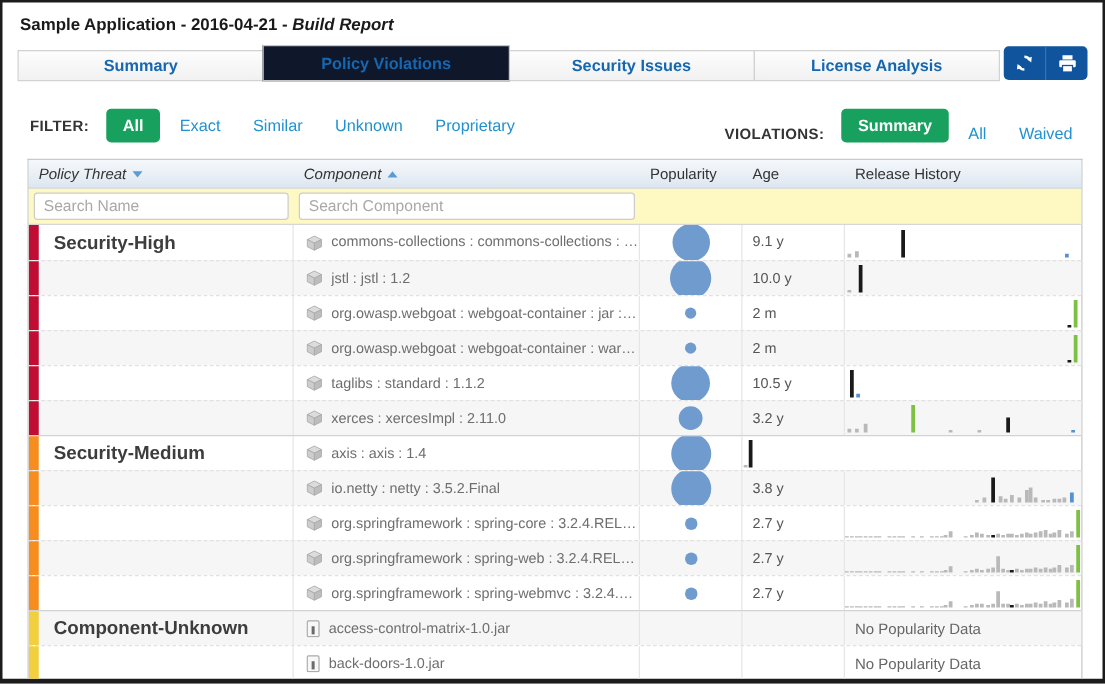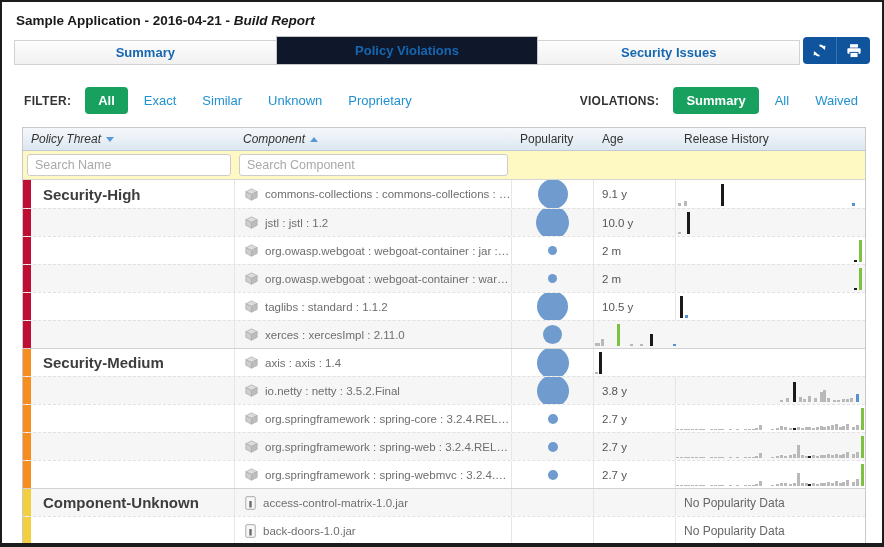--- a/index.html
+++ b/index.html
@@ -32,21 +32,21 @@
   .action-divider { width:1px; height:27px; background:#3a72ad; }
 
   
   .filterbar { display:flex; align-items:center; margin:22px 22px 13px 22px; }
   .filter-label { font-size:12px; font-weight:bold; color:#333; letter-spacing:.3px; margin-right:14px; }
   .pill {
     border:none; border-radius:4px; padding:6px 13px; font-size:13px; font-weight:bold;
     color:#fff; cursor:pointer; margin-right:16px; font-family:"Liberation Sans",sans-serif;
   }
   .flink { font-size:13px; color:#2191d0; text-decoration:none; margin-right:26px; cursor:pointer; }
-  .vio-group { margin-left:auto; display:flex; align-items:center; }
+  .vio-group { margin-left:auto; display:flex; align-items:flex-end; }
   .vio-group .flink:last-child { margin-right:4px; }
 
   
   .vtable { margin:0 16px 0 20px; border:1px solid #c9c9c9; border-bottom:none; }
   .grid-cols { display:grid; grid-template-columns:212px 277px 82px 82px 1fr; }
   .thead { height:23px; align-items:center; background:linear-gradient(#f5f8fb,#dde7f1); border-bottom:1px solid #c2cad3; }
   .th { font-size:12px; color:#333; padding-left:8px; display:flex; align-items:center; gap:5px; cursor:pointer; }
   .th.sortable .th-label { font-style:italic; }
   .arr { width:0; height:0; display:inline-block; }
   .arr-down { border-left:4px solid transparent; border-right:4px solid transparent; border-top:5px solid #5b9bd5; }
@@ -98,20 +98,21 @@
 
   <div class="titlebar">
     <span class="title-text"><span>Sample Application - 2016-04-21 - </span><span class="title-italic">Build Report</span></span>
   </div>
 
   <div class="tabbar">
     <div class="tabs">
       <div class="tab">Summary</div>
       <div class="tab active">Policy Violations</div>
       <div class="tab">Security Issues</div>
+      <div class="tab">License Analysis</div>
     </div>
     <div class="actionbar">
       <button class="actionbtn">
         <span>
           <svg width="15" height="15" viewBox="0 0 20 20">
             <path d="M10 3.2a6.8 6.8 0 0 1 6 3.6" stroke="#fff" stroke-width="2.6" fill="none"></path>
             <polygon points="17.9,3.2 17.3,9.2 12.6,5.4" fill="#fff"></polygon>
             <path d="M10 16.8a6.8 6.8 0 0 1-6-3.6" stroke="#fff" stroke-width="2.6" fill="none"></path>
             <polygon points="2.1,16.8 2.7,10.8 7.4,14.6" fill="#fff"></polygon>
           </svg>
@@ -307,20 +308,21 @@
                 <polygon points="8,1 15,4.5 8,8 1,4.5" fill="#dcdcdc" stroke="#a8a8a8" stroke-width="0.8"></polygon>
                 <polygon points="1,4.5 8,8 8,15 1,11.5" fill="#cdcdcd" stroke="#a8a8a8" stroke-width="0.8"></polygon>
                 <polygon points="15,4.5 8,8 8,15 15,11.5" fill="#bdbdbd" stroke="#a8a8a8" stroke-width="0.8"></polygon>
               </svg>
             </span>
             <span class="ctext">xerces : xercesImpl : 2.11.0</span>
           </div>
           <div class="cell cell-pop">
             <span class="pop-circle" style="width: 19px; height: 19px;"></span>
           </div>
+          <div class="cell cell-age">3.2 y</div>
           <div class="cell cell-hist">
             <span class="hist-bar" style="left: calc(1%); height: 3px; background: rgb(185, 185, 185);"></span>
             <span class="hist-bar" style="left: calc(4%); height: 3px; background: rgb(185, 185, 185);"></span>
             <span class="hist-bar" style="left: calc(8%); height: 7px; background: rgb(185, 185, 185);"></span>
             <span class="hist-bar" style="left: calc(28%); height: 22px; background: rgb(125, 193, 66);"></span>
             <span class="hist-bar" style="left: calc(44%); height: 2px; background: rgb(185, 185, 185);"></span>
             <span class="hist-bar" style="left: calc(56%); height: 2px; background: rgb(185, 185, 185);"></span>
             <span class="hist-bar" style="left: calc(68%); height: 12px; background: rgb(26, 26, 26);"></span>
             <span class="hist-bar" style="left: calc(96%); height: 2px; background: rgb(85, 145, 211);"></span>
           </div>

